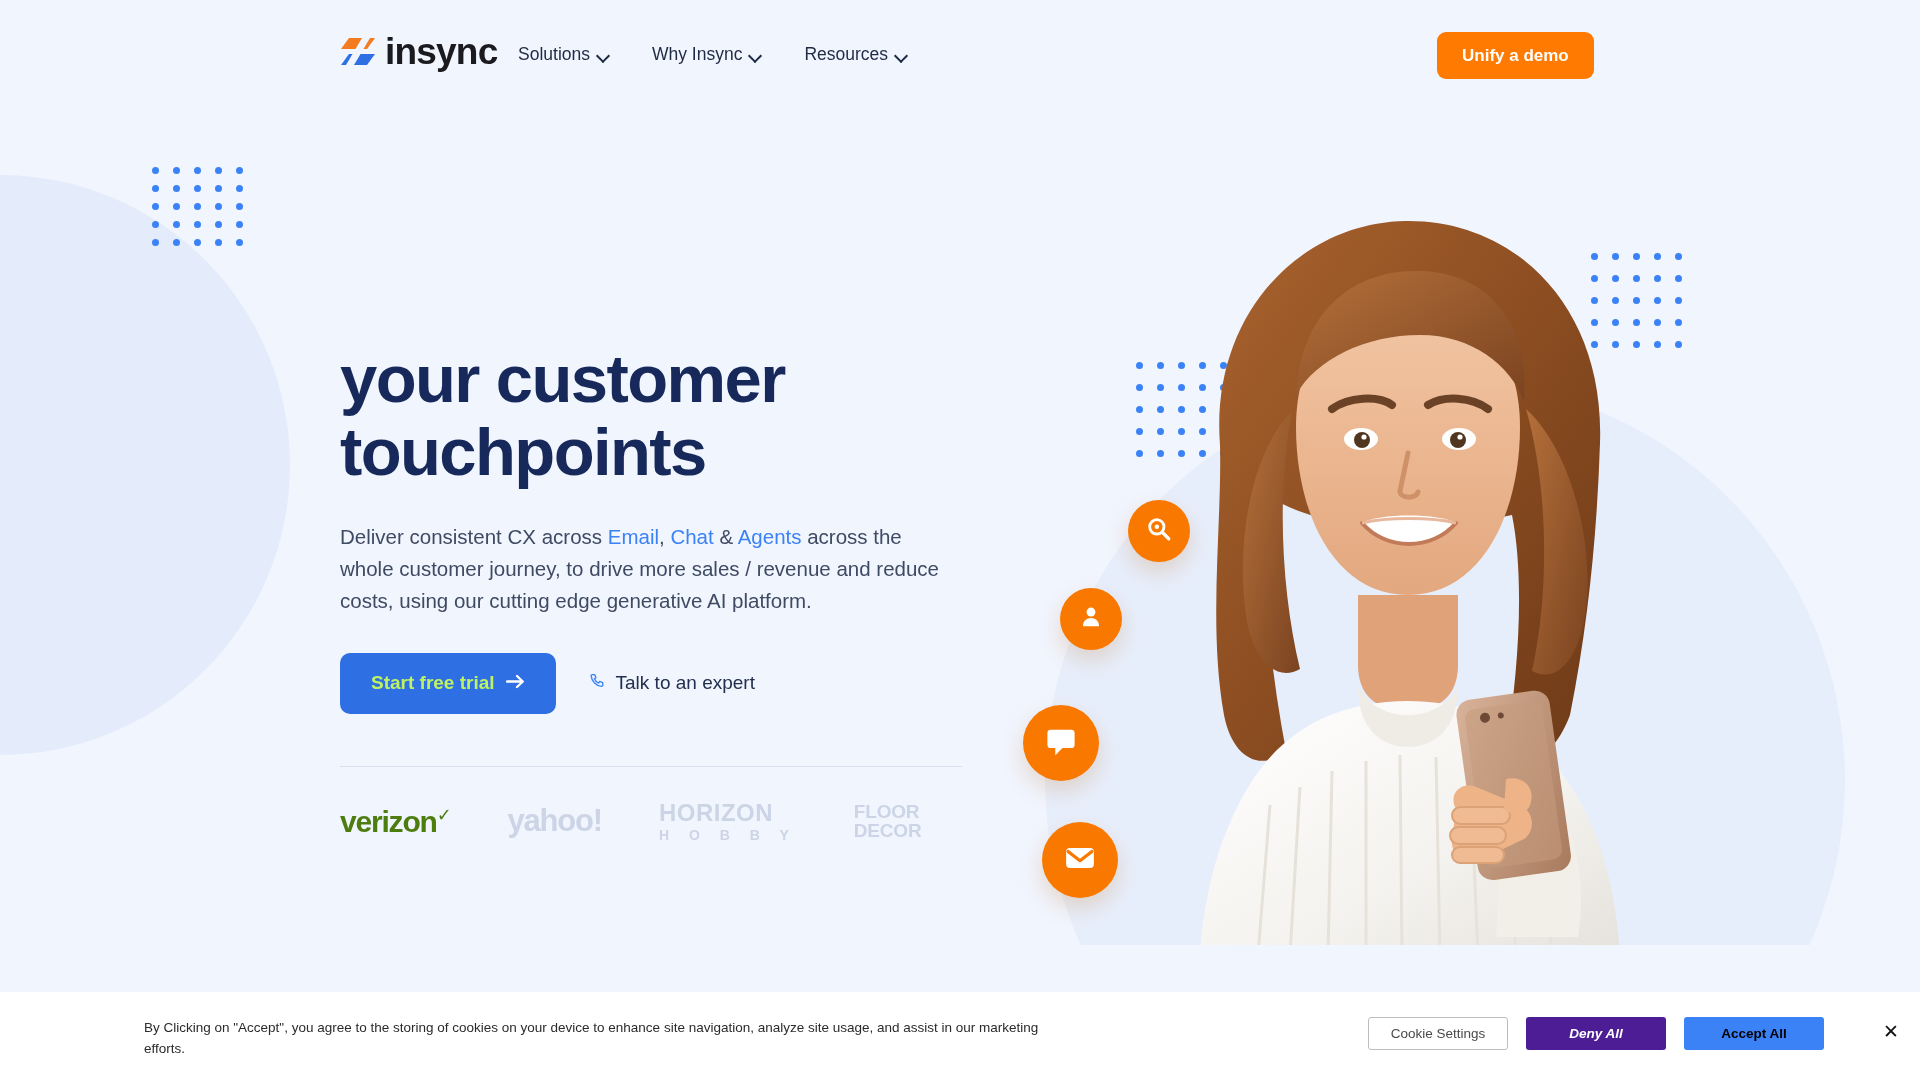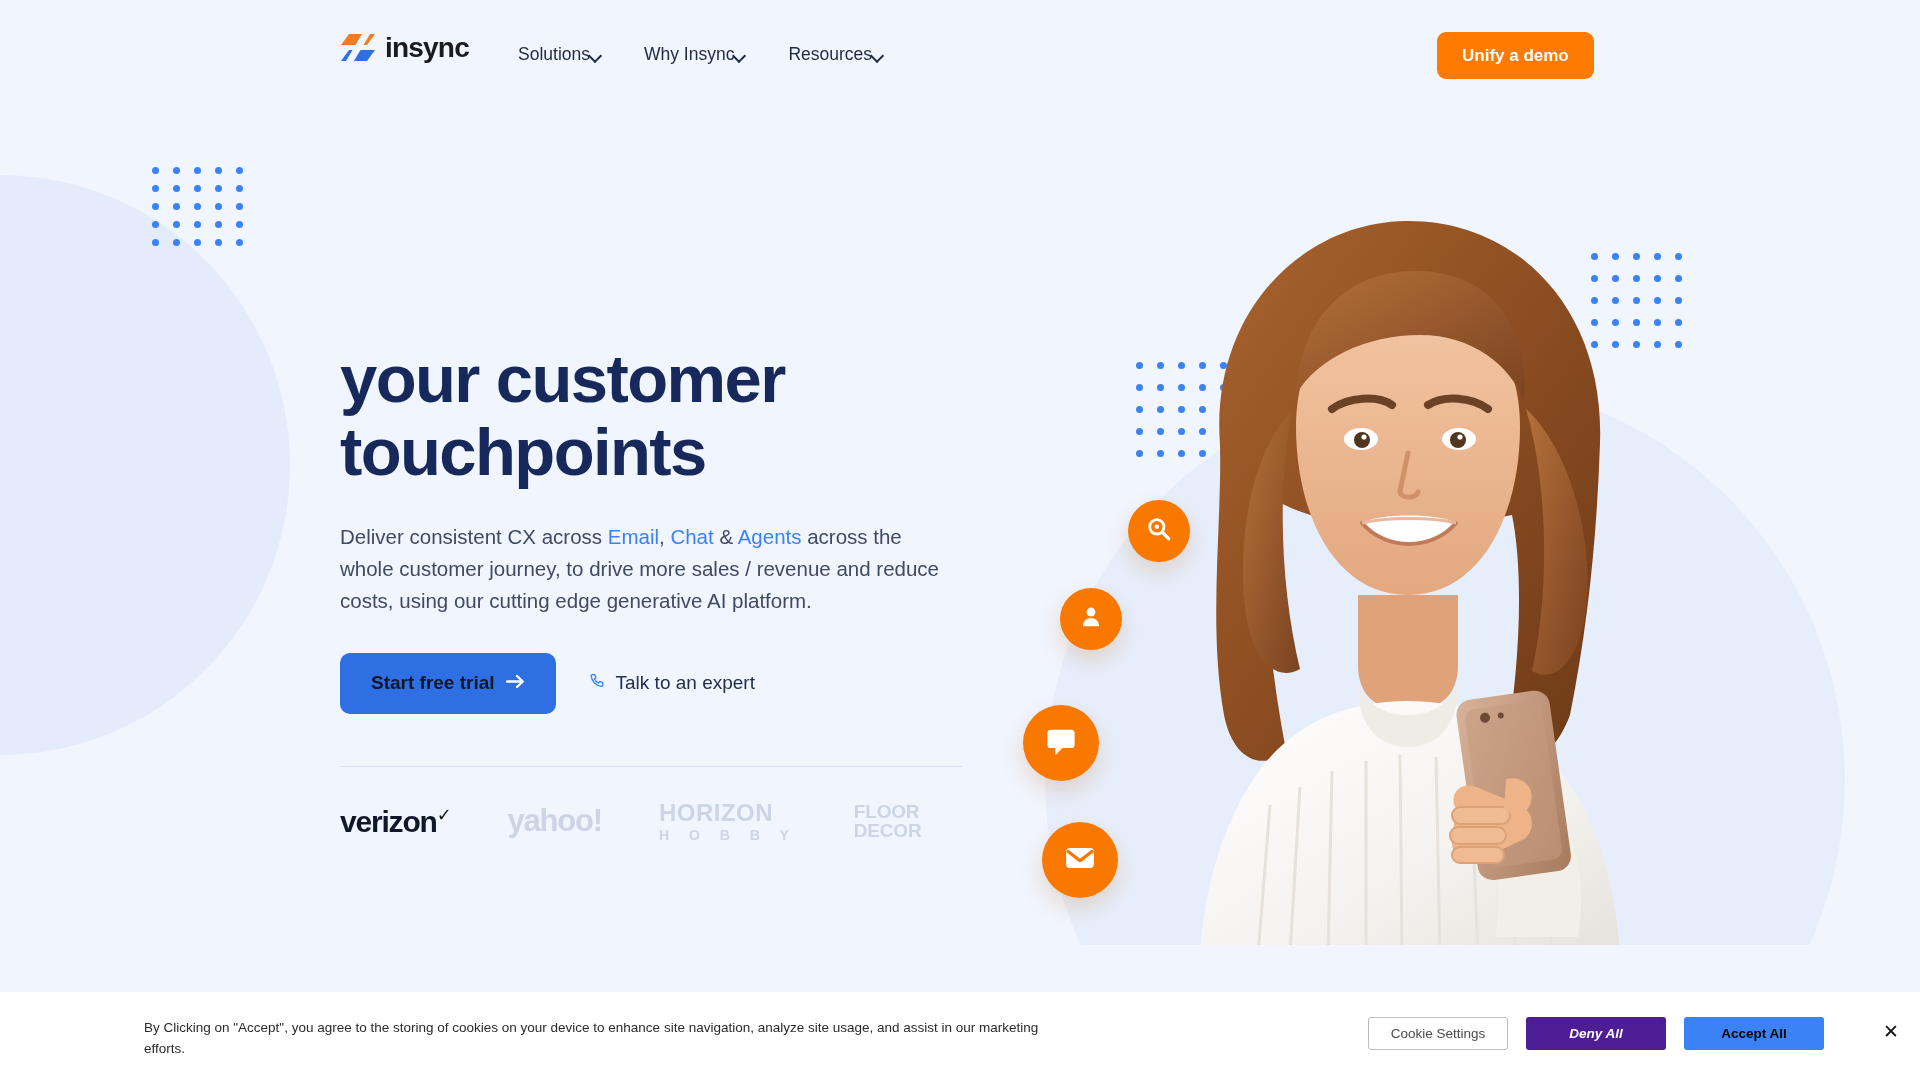--- a/index.html
+++ b/index.html
@@ -76,38 +76,39 @@
     position: absolute;
     left: 340px;
     top: 33px;
     display: flex;
     align-items: center;
     gap: 9px;
     cursor: pointer;
   }
   .logo-mark { position: relative; width: 36px; height: 30px; }
   .logo-wordmark {
-    font-size: 28px;
+    font-size: 37px;
     font-weight: 700;
     letter-spacing: -0.8px;
     color: #1b1b1f;
     line-height: 1;
   }
 
   .nav {
     position: absolute;
     left: 518px;
     top: 44px;
     display: flex;
     align-items: center;
     gap: 43px;
   }
   .nav-item {
     display: flex;
     align-items: center;
+    gap: 8px;
     font-size: 17.5px;
     color: #1f2a44;
     cursor: pointer;
     white-space: nowrap;
   }
   .chev {
     width: 11px; height: 7px;
     display: inline-block;
     position: relative;
   }
@@ -172,21 +173,21 @@
     gap: 33px;
     margin-bottom: 52px;
   }
   .trial-btn {
     height: 61px;
     padding: 0 31px;
     display: flex;
     align-items: center;
     gap: 11px;
     background: #2f6fe4;
-    color: #0f172a;
+    color: #bef264;
     font-size: 19px;
     font-weight: 700;
     border: none;
     border-radius: 10px;
     cursor: pointer;
     white-space: nowrap;
     font-family: "Liberation Sans", sans-serif;
   }
   .expert-link {
     display: flex;
@@ -206,21 +207,21 @@
   }
 
   .logo-strip {
     display: flex;
     align-items: center;
     gap: 57px;
     color: #ccd5e6;
   }
   .client-verizon {
     font-size: 30px; font-weight: 700; letter-spacing: -1.2px;
-    color: #0f172a; position: relative;
+    color: #4d7c0f; position: relative;
   }
   .client-verizon sup { font-size: 18px; font-weight: 400; vertical-align: 11px; }
   .client-yahoo {
     font-size: 31px; font-weight: 800; letter-spacing: -1.2px; color: #ccd5e6;
   }
   .client-horizon { line-height: 1; color: #ccd5e6; }
   .client-horizon .l1 { font-size: 24px; font-weight: 800; letter-spacing: 0.5px; display:block; }
   .client-horizon .l2 { font-size: 14px; font-weight: 600; letter-spacing: 8px; display:block; margin-top: 3px; }
   .client-floor { line-height: 1.0; color: #ccd5e6; font-weight: 800; font-size: 19px; letter-spacing: -0.2px; }
 

